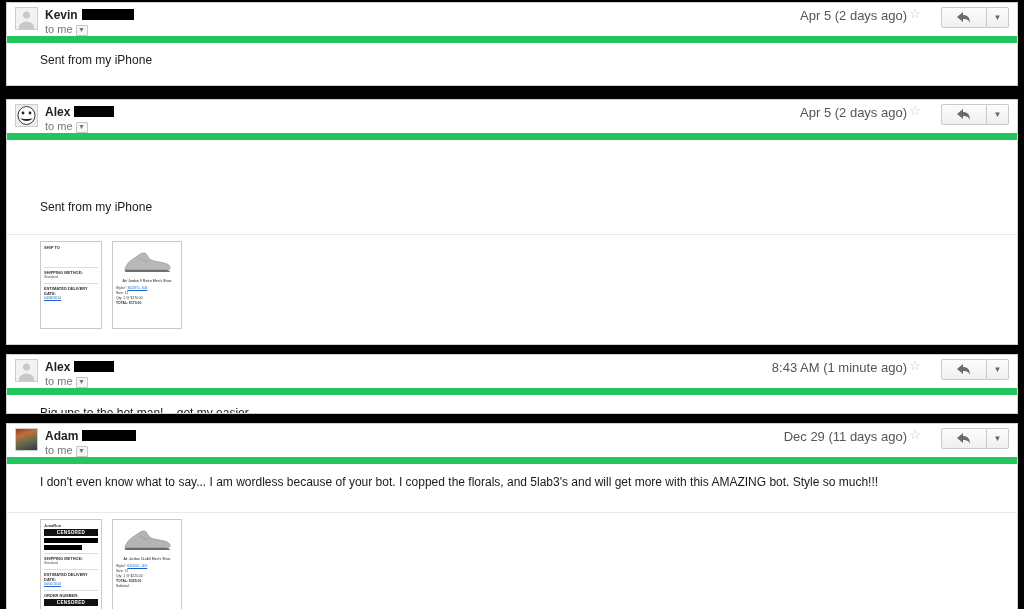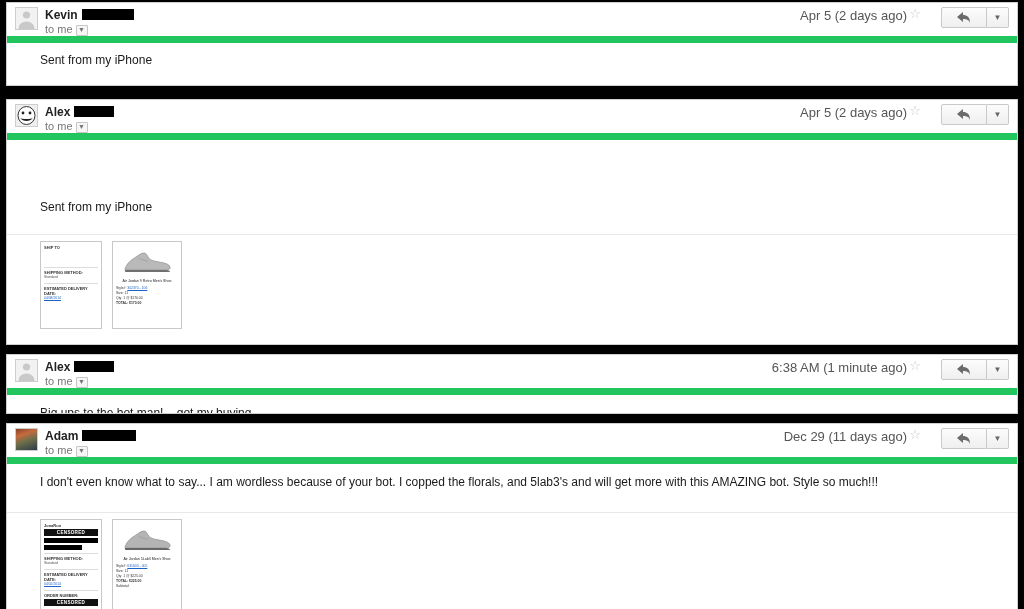--- a/index.html
+++ b/index.html
@@ -294,32 +294,32 @@
   <div class="msg" style="top:354px;height:60px;">
     <div class="msg-head">
       <div class="avatar">
         <svg width="21" height="21" viewBox="0 0 21 21" aria-hidden="true">
           <circle cx="10.5" cy="7" r="3.6" fill="#c9c9c9"></circle>
           <path d="M2.6 21c0-4.6 3.5-7.4 7.9-7.4s7.9 2.8 7.9 7.4z" fill="#c9c9c9"></path>
         </svg>
       </div>
       <div class="sender"><span>Alex</span><span class="redact" style="width:40px"></span></div>
       <div class="tome"><span>to me</span><span class="caret">▼</span></div>
-      <div class="date">6:38 AM (1 minute ago)</div>
+      <div class="date">8:43 AM (1 minute ago)</div>
       <div class="star">☆</div>
       <div class="btn-group">
         <div class="btn reply">
           <svg width="14" height="11" viewBox="0 0 14 11">
               <path d="M6 0 0 5l6 5V7c4 0 6 1 7 4 0-6-3-8-7-8z" fill="#6b6b6b"></path>
             </svg>
         </div>
         <div class="btn more">▼</div>
       </div>
     </div>
-    <div class="body-text">Big ups to the bot man!... got my buying...</div>
+    <div class="body-text">Big ups to the bot man!... got my easier...</div>
   </div>
 
   <div class="msg" style="top:423px;height:223px;">
     <div class="msg-head">
       <div class="avatar photo">
           <div class="ph"></div>
         </div>
       <div class="sender"><span>Adam</span><span class="redact" style="width:54px"></span></div>
       <div class="tome"><span>to me</span><span class="caret">▼</span></div>
       <div class="date">Dec 29 (11 days ago)</div>

